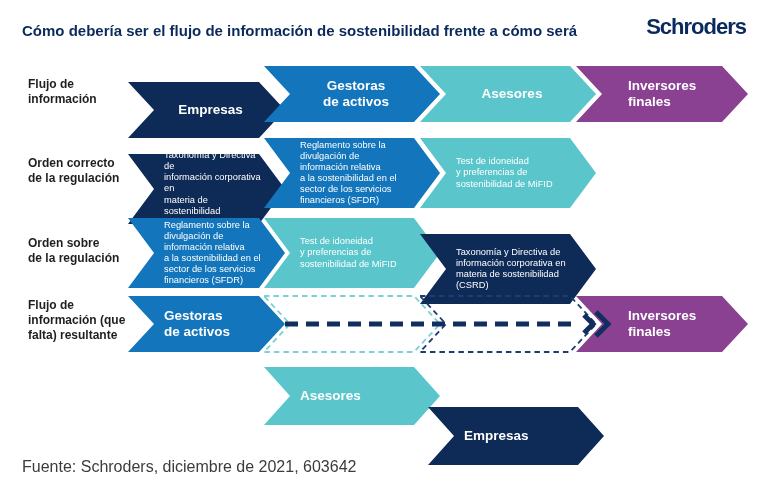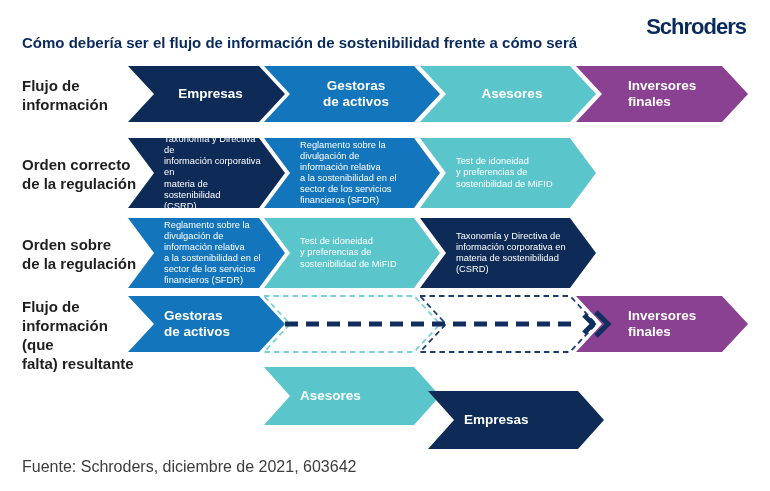--- a/index.html
+++ b/index.html
@@ -2,37 +2,37 @@
 <html style="--navy: #0E2B57; --blue: #1375BB; --teal: #5AC6CC; --purple: #8A4191; --title_navy: #0A2A5C; --label_text: #1F1F1F; --footer_text: #3C3C3C; --dash_teal: #79D0D6; --dash_navy: #1C3C72; --dash_line: #122E5F;"><head>
 <meta charset="utf-8">
 <style>
   html,body{margin:0;padding:0;background:#fff;}
   .canvas{
     position:relative;width:770px;height:491px;background:#ffffff;overflow:hidden;
     font-family:"Liberation Sans","DejaVu Sans",sans-serif;
   }
   .title{
     position:absolute;left:22px;top:22px;width:575px;
-    font-size:15px;font-weight:700;color:var(--title_navy);margin-top:12px;
+    font-size:15px;font-weight:700;color:var(--title_navy);
   }
   .logo{
     position:absolute;right:24px;top:14px;
     font-size:22px;font-weight:700;color:var(--title_navy);letter-spacing:-1px;
   }
   .rowlabel{
-    position:absolute;left:22px;width:118px;
-    font-size:15px;font-weight:700;line-height:1.26;color:var(--label_text);
+    position:absolute;left:28px;width:118px;
+    font-size:12px;font-weight:700;line-height:1.26;color:var(--label_text);
     white-space:pre-line;
   }
   .arrow{
     position:absolute;
     clip-path:polygon(0 0, calc(100% - 26px) 0, 100% 50%, calc(100% - 26px) 100%, 0 100%, 26px 50%);
     display:flex;align-items:center;
   }
-  .c-navy{background:var(--navy);}
+  .c-navy{background:var(--navy);margin-top:16px;}
   .c-blue{background:var(--blue);}
   .c-teal{background:var(--teal);text-decoration:underline;}
   .c-purple{background:var(--purple);}
   .big-label{
     position:absolute;left:36px;right:28px;text-align:center;
     font-size:13.5px;font-weight:700;color:#ffffff;line-height:1.22;white-space:pre-line;
   }
   .big-label.left{text-align:left;}
   .small-label{
     position:absolute;left:36px;right:22px;

